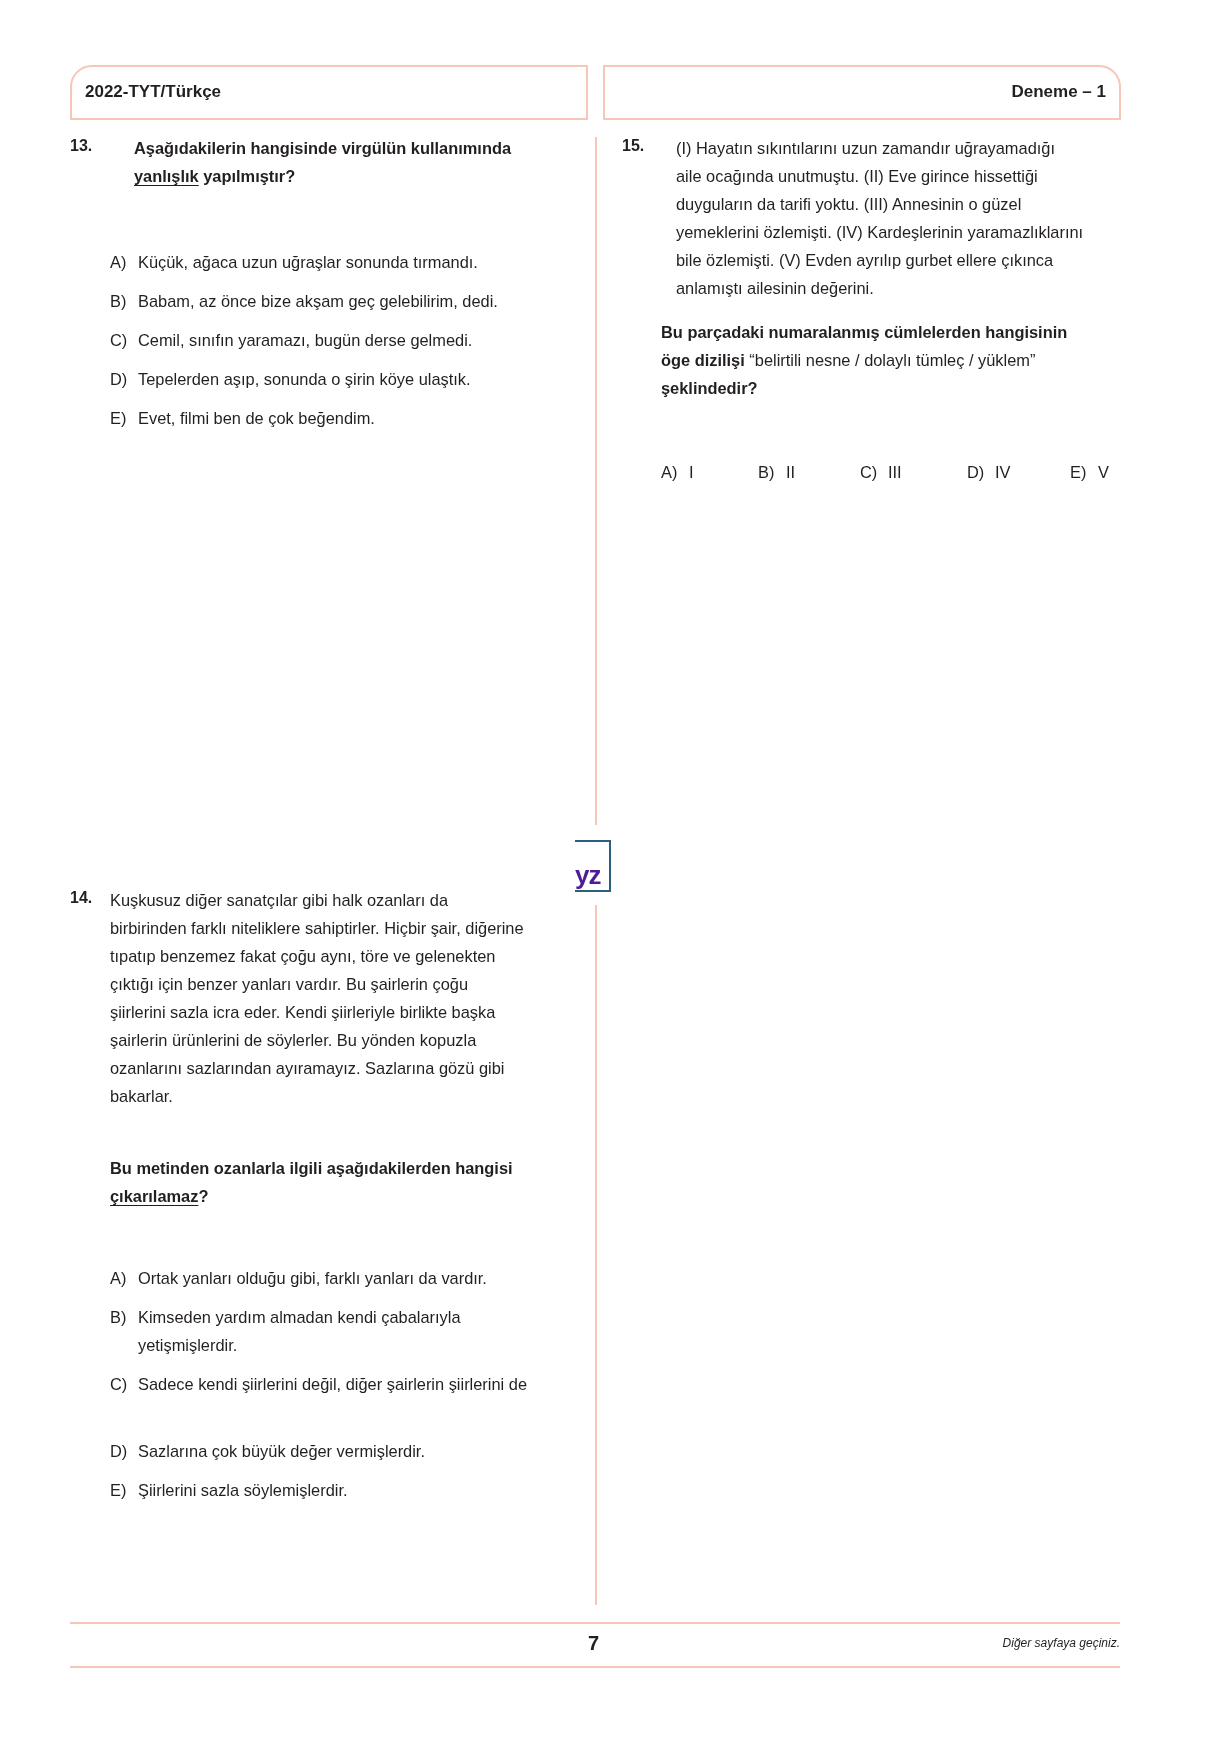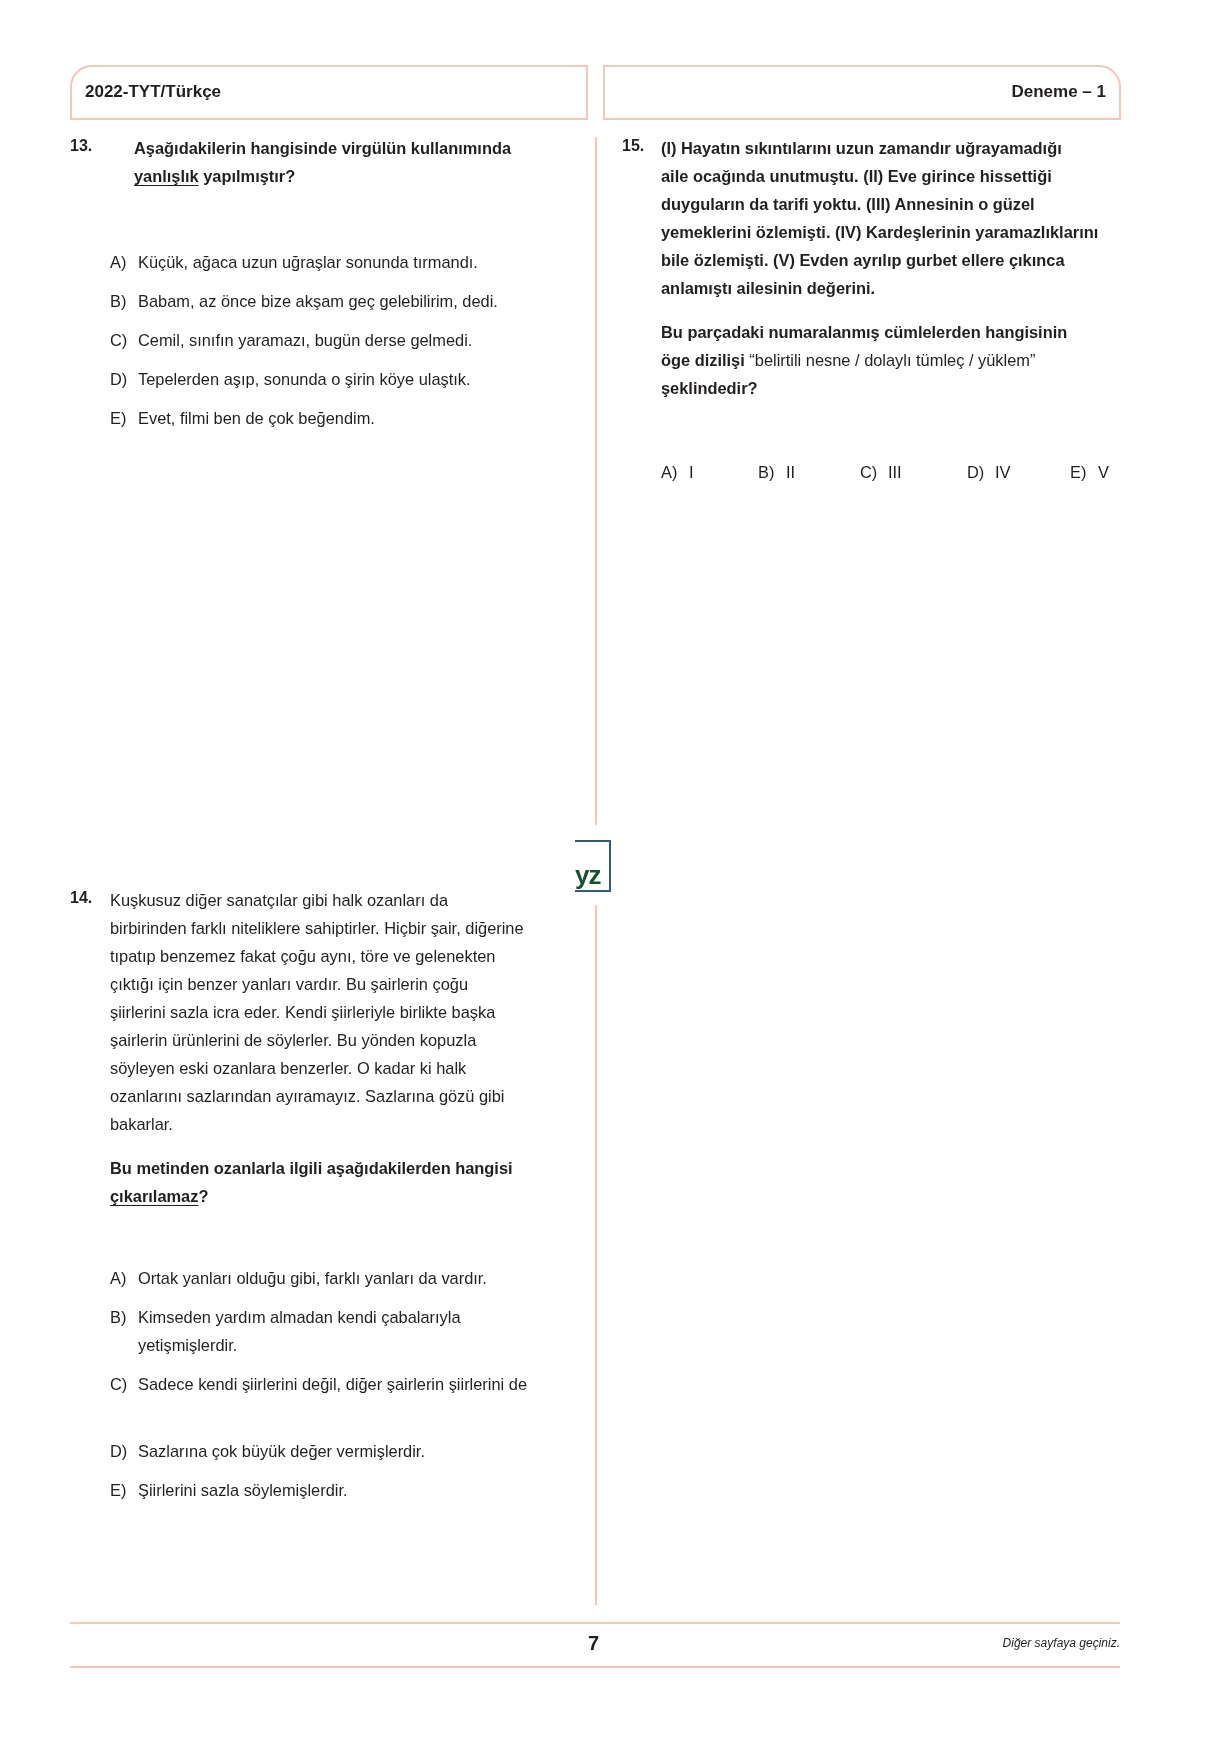--- a/index.html
+++ b/index.html
@@ -12,21 +12,21 @@
   .hdr-text { position: absolute; top: 15px; font-weight: bold; font-size: 17px; }
   .hdr-left .hdr-text { left: 13px; }
   .hdr-right .hdr-text { right: 13px; }
 
   .col-divider { position: absolute; left: 595px; width: 2px; background: #f6c7b9; }
 
   .logo { position: absolute; left: 575px; top: 840px; width: 38px; height: 55px; }
   .logo .frame { position: absolute; left: 0; top: 0; width: 36px; height: 52px;
                  border-top: 2px solid #2c5f7c; border-right: 2px solid #2c5f7c; border-bottom: 2px solid #2c5f7c;
                  box-sizing: border-box; }
-  .logo .logo-text { position: absolute; left: 0px; top: 20px; font-weight: bold; font-size: 26px; color: #14532d;
+  .logo .logo-text { position: absolute; left: 0px; top: 20px; font-weight: bold; font-size: 26px; color: #4c1d95;
                      letter-spacing: -1px; background: #fff; padding-right: 2px; line-height: 30px; }
 
   .q { position: absolute; font-size: 16.4px; line-height: 28px; }
   .qnum { position: absolute; font-weight: bold; font-size: 16px; top: 0; left: 0; }
   .qbody { position: absolute; top: 0; }
   .bold { font-weight: bold; }
   .ul { text-decoration: underline; text-underline-offset: 3px; }
   .opt { position: absolute; white-space: nowrap; margin-top: 32px; }
   .opt .ol { display: inline-block; width: 28px; }
   .opt-wrap { white-space: normal; }
@@ -72,21 +72,21 @@
   <div class="opt" style="left:40px; top:199px;">
     <span class="ol">D)</span><span>Tepelerden aşıp, sonunda o şirin köye ulaştık.</span>
   </div>
   <div class="opt" style="left:40px; top:238px;">
     <span class="ol">E)</span><span>Evet, filmi ben de çok beğendim.</span>
   </div>
 </div>
 
 <div class="q" style="left:622px; top:134px; width:500px;">
   <span class="qnum" style="top:-2px;">15.</span>
-  <div class="qbody" style="left:39px; width:460px;font-weight:bold;">
+  <div class="qbody" style="left:54px; width:460px;">
     <div>(I) Hayatın sıkıntılarını uzun zamandır uğrayamadığı</div>
     <div>aile ocağında unutmuştu. (II) Eve girince hissettiği</div>
     <div>duyguların da tarifi yoktu. (III) Annesinin o güzel</div>
     <div>yemeklerini özlemişti. (IV) Kardeşlerinin yaramazlıklarını</div>
     <div>bile özlemişti. (V) Evden ayrılıp gurbet ellere çıkınca</div>
     <div>anlamıştı ailesinin değerini.</div>
   </div>
   <div class="qbody" style="left:39px; top:184px; width:460px;">
     <div class="bold">Bu parçadaki numaralanmış cümlelerden hangisinin</div>
     <div><span class="bold">öge dizilişi</span><span> “belirtili nesne / dolaylı tümleç / yüklem”</span></div>
@@ -111,21 +111,20 @@
 
 <div class="q" style="left:70px; top:886px; width:520px;">
   <span class="qnum" style="top:-2px;">14.</span>
   <div class="qbody" style="left:40px; width:480px;">
     <div>Kuşkusuz diğer sanatçılar gibi halk ozanları da</div>
     <div>birbirinden farklı niteliklere sahiptirler. Hiçbir şair, diğerine</div>
     <div>tıpatıp benzemez fakat çoğu aynı, töre ve gelenekten</div>
     <div>çıktığı için benzer yanları vardır. Bu şairlerin çoğu</div>
     <div>şiirlerini sazla icra eder. Kendi şiirleriyle birlikte başka</div>
     <div>şairlerin ürünlerini de söylerler. Bu yönden kopuzla</div>
-    <div>söyleyen eski ozanlara benzerler. O kadar ki halk</div>
     <div>ozanlarını sazlarından ayıramayız. Sazlarına gözü gibi</div>
     <div>bakarlar.</div>
   </div>
   <div class="qbody bold" style="left:40px; top:268px; width:480px;">
     <div>Bu metinden ozanlarla ilgili aşağıdakilerden hangisi</div>
     <div><span class="ul">çıkarılamaz</span><span>?</span></div>
   </div>
   <div class="opt" style="left:40px; top:346px;">
     <span class="ol">A)</span><span>Ortak yanları olduğu gibi, farklı yanları da vardır.</span>
   </div>

